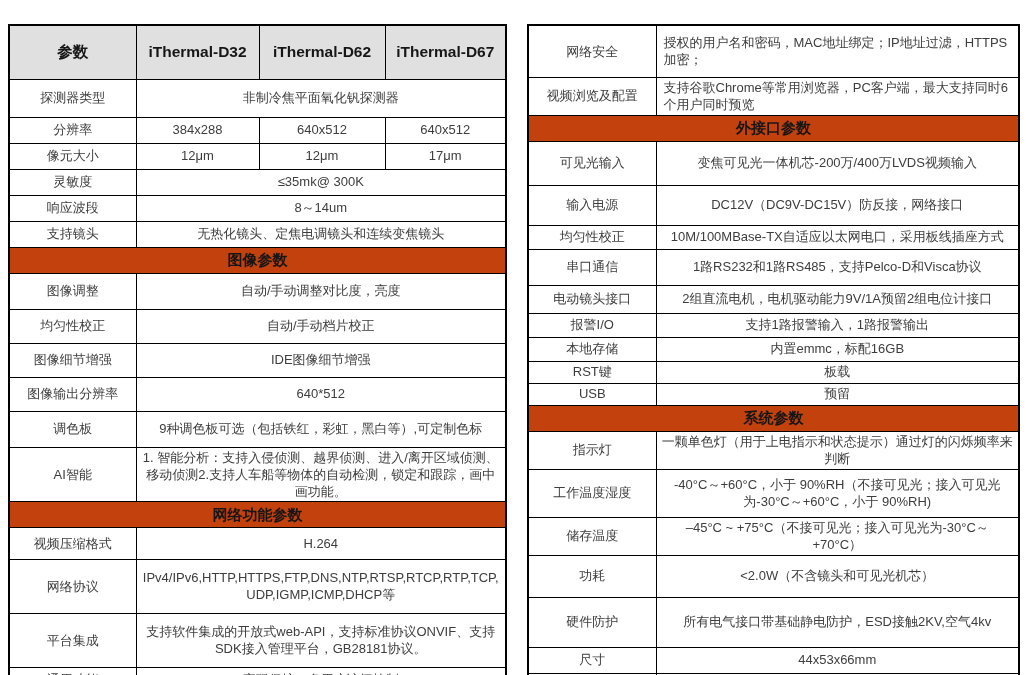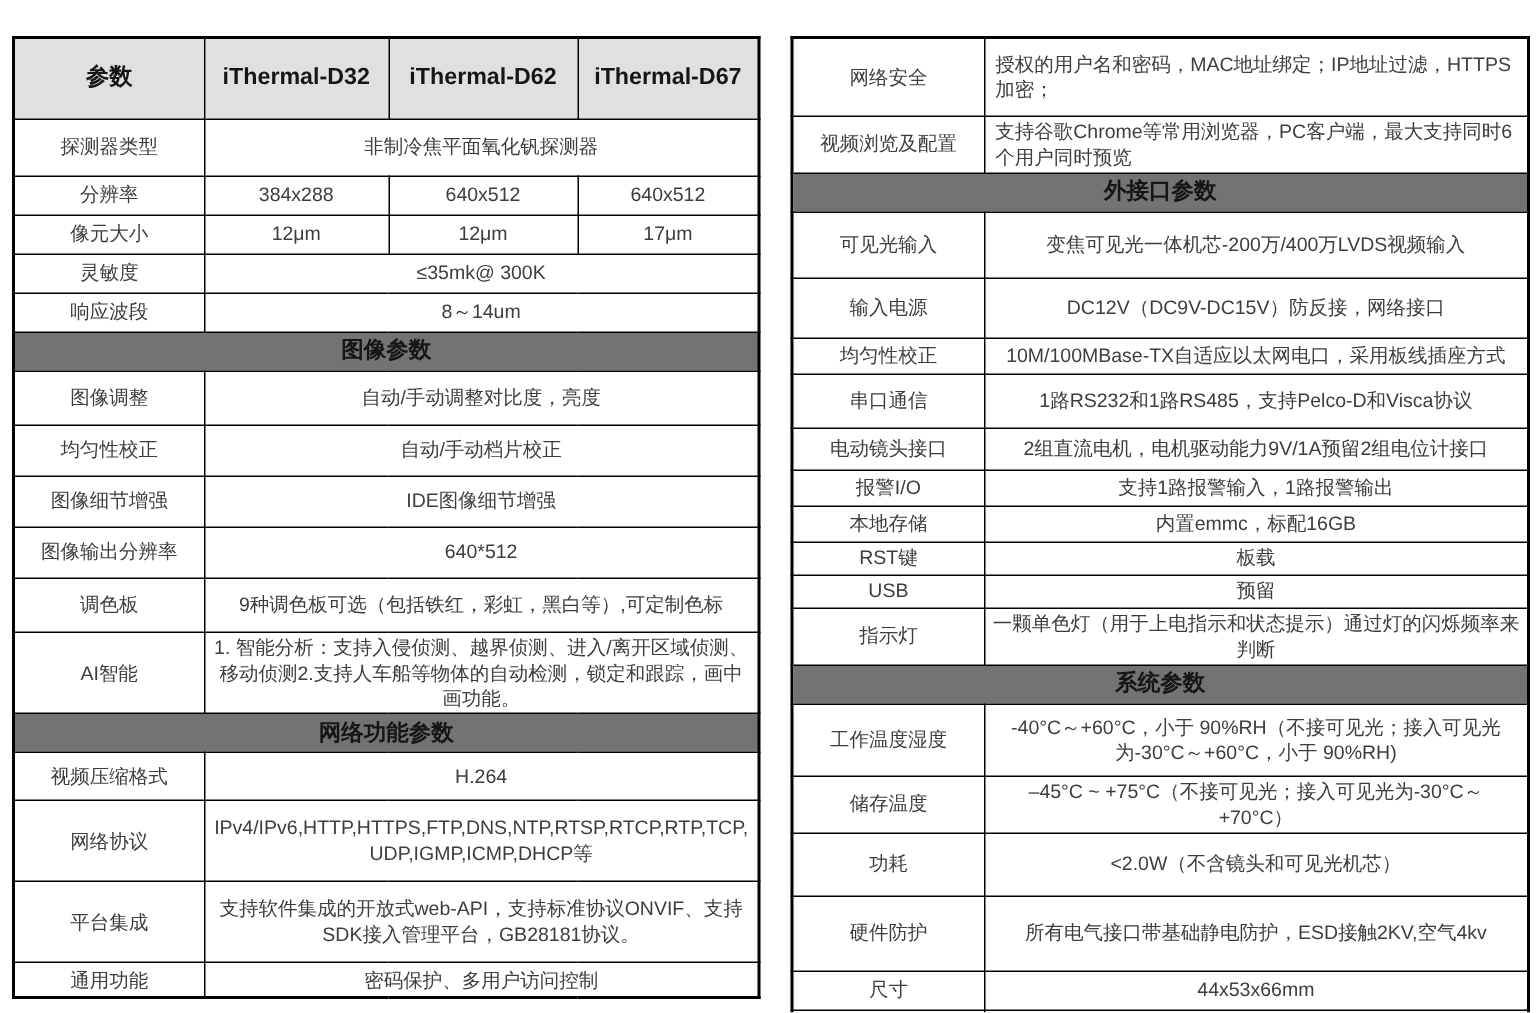--- a/index.html
+++ b/index.html
@@ -40,21 +40,21 @@
     overflow: hidden;
     word-break: break-word;
   }
   .spec-table th {
     background: #e0e0e0;
     color: #161616;
     font-weight: bold;
     font-size: 15.5px;
   }
   .spec-table td.section {
-    background: #737373;
+    background: #c2410c;
     color: #161616;
     font-weight: bold;
     font-size: 15px;
     padding: 0 4px;
   }
   .spec-table td.label {
     font-size: 13px;
   }
   .spec-table td.align-left {
     text-align: left;
@@ -98,20 +98,24 @@
         </tr>
         <tr style="height: 26px;">
           <td class="label">灵敏度</td>
           <td colspan="3">≤35mk@ 300K</td>
         </tr>
         <tr style="height: 26px;">
           <td class="label">响应波段</td>
           <td colspan="3">8～14um</td>
         </tr>
         <tr style="height: 26px;">
+          <td class="label">支持镜头</td>
+          <td colspan="3">无热化镜头、定焦电调镜头和连续变焦镜头</td>
+        </tr>
+        <tr style="height: 26px;">
           <td class="section" colspan="4">图像参数</td>
         </tr>
         <tr style="height: 36px;">
           <td class="label">图像调整</td>
           <td colspan="3">自动/手动调整对比度，亮度</td>
         </tr>
         <tr style="height: 34px;">
           <td class="label">均匀性校正</td>
           <td colspan="3">自动/手动档片校正</td>
         </tr>
@@ -199,26 +203,26 @@
           <td colspan="1">内置emmc，标配16GB</td>
         </tr>
         <tr style="height: 22px; padding-left: 30px;">
           <td class="label">RST键</td>
           <td colspan="1">板载</td>
         </tr>
         <tr style="height: 22px;">
           <td class="label">USB</td>
           <td colspan="1">预留</td>
         </tr>
+        <tr style="height: 26px;">
+          <td class="section" colspan="2">系统参数</td>
+        </tr>
         <tr style="height: 38px;">
           <td class="label">指示灯</td>
           <td colspan="1">一颗单色灯（用于上电指示和状态提示）通过灯的闪烁频率来判断</td>
-        </tr>
-        <tr style="height: 26px;">
-          <td class="section" colspan="2">系统参数</td>
         </tr>
         <tr style="height: 48px;">
           <td class="label">工作温度湿度</td>
           <td colspan="1">-40°C～+60°C，小于 90%RH（不接可见光；接入可见光为-30°C～+60°C，小于 90%RH)</td>
         </tr>
         <tr style="height: 38px;">
           <td class="label">储存温度</td>
           <td colspan="1">–45°C ~ +75°C（不接可见光；接入可见光为-30°C～+70°C）</td>
         </tr>
         <tr style="height: 42px;">

